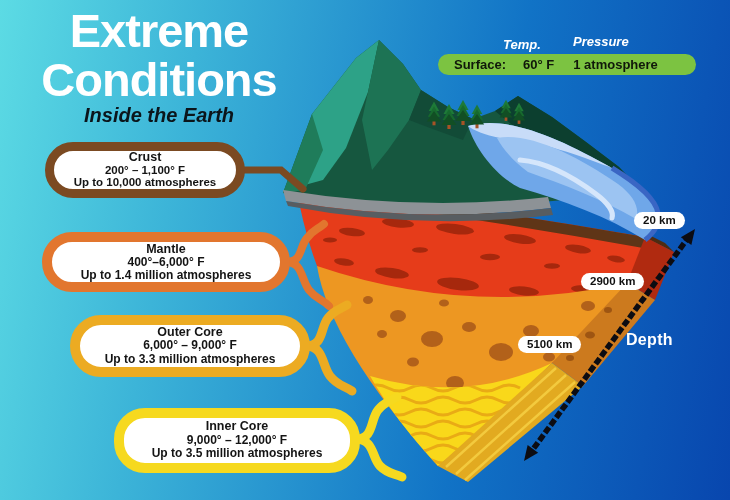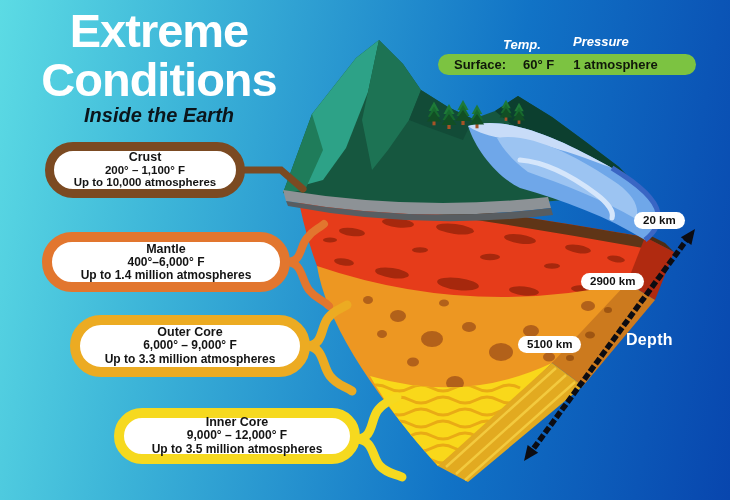--- a/index.html
+++ b/index.html
@@ -28,21 +28,21 @@
 
   .layer-pill{
     position:absolute;background:#ffffff;display:flex;flex-direction:column;justify-content:center;
     text-align:center;color:#141414;font-weight:700;box-sizing:border-box;white-space:nowrap;
   }
   .layer-pill span{display:block;}
   .layer-pill .ln{font-size:12.5px;}
   .lp-crust {left:45px;top:142px;width:200px;height:56px;border:9px solid #7b4a22;border-radius:28px;font-size:11.5px;line-height:12.5px;}
   .lp-mantle{left:42px;top:232px;width:248px;height:60px;border:10px solid #e2762e;border-radius:30px;font-size:12px;line-height:13px;}
   .lp-outer {left:70px;top:315px;width:240px;height:62px;border:10px solid #ecab22;border-radius:31px;font-size:12px;line-height:13.5px;}
-  .lp-inner {left:114px;top:408px;width:246px;height:56px;border:10px solid #f6d91f;border-radius:31px;font-size:12px;line-height:13.5px;}
+  .lp-inner {left:114px;top:408px;width:246px;height:65px;border:10px solid #f6d91f;border-radius:31px;font-size:12px;line-height:13.5px;}
 
   .depth-pill{
     position:absolute;background:#ffffff;color:#101010;font-weight:700;font-size:11.5px;
     padding:2px 9px 3px;border-radius:11px;white-space:nowrap;
   }
   .dp-20{left:634px;top:212px;}
   .dp-2900{left:581px;top:273px;}
   .dp-5100{left:518px;top:336px;}
   .depth-label{position:absolute;left:626px;top:331px;color:#ffffff;font-weight:700;font-size:16px;letter-spacing:.3px;}
 </style>

